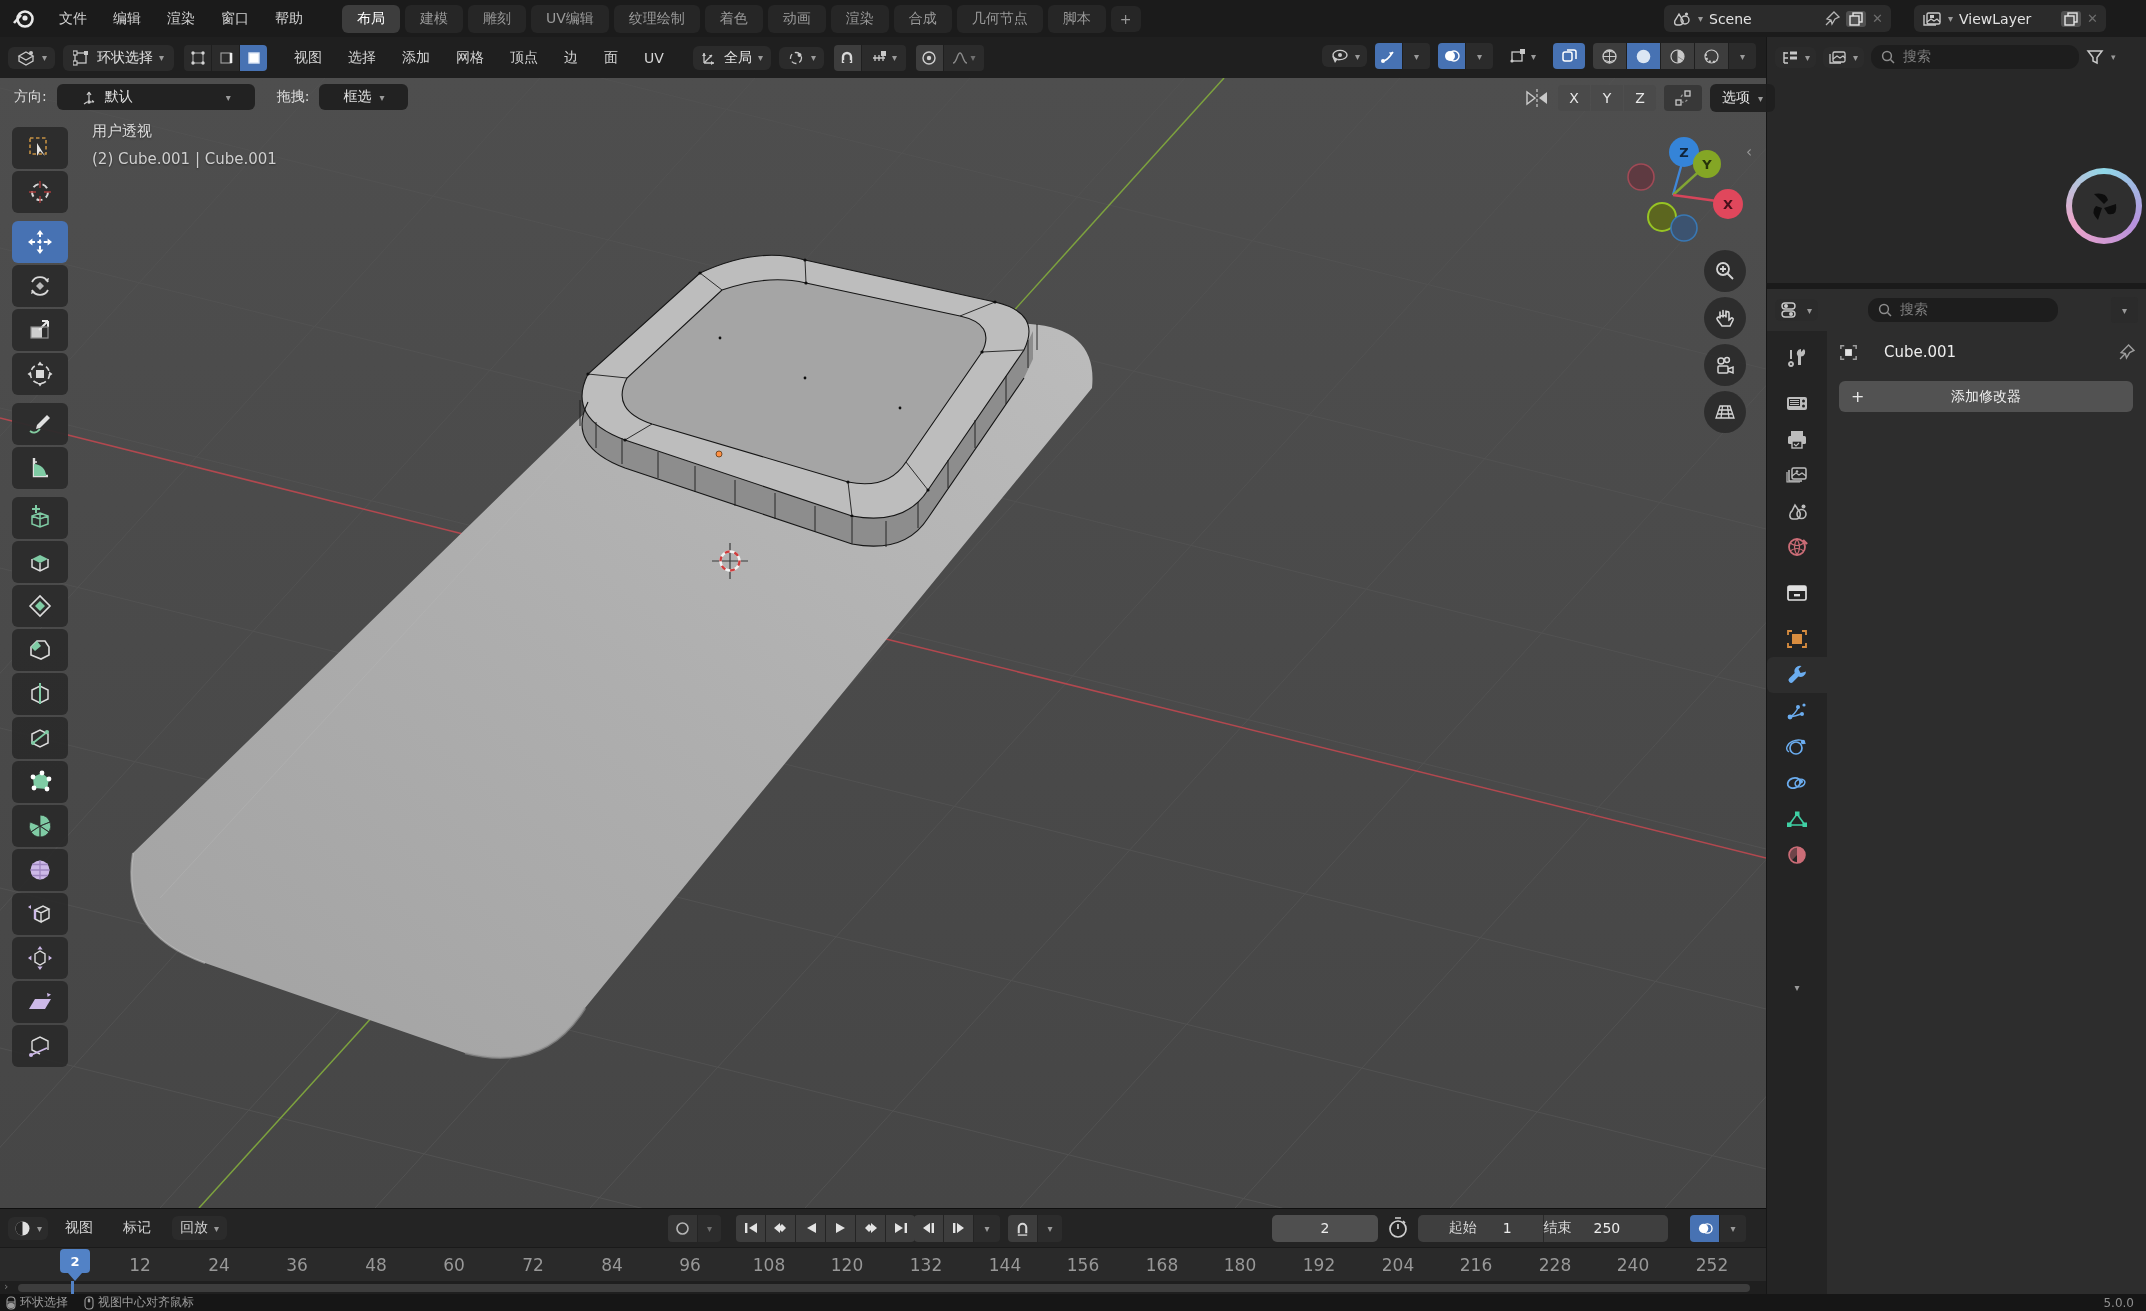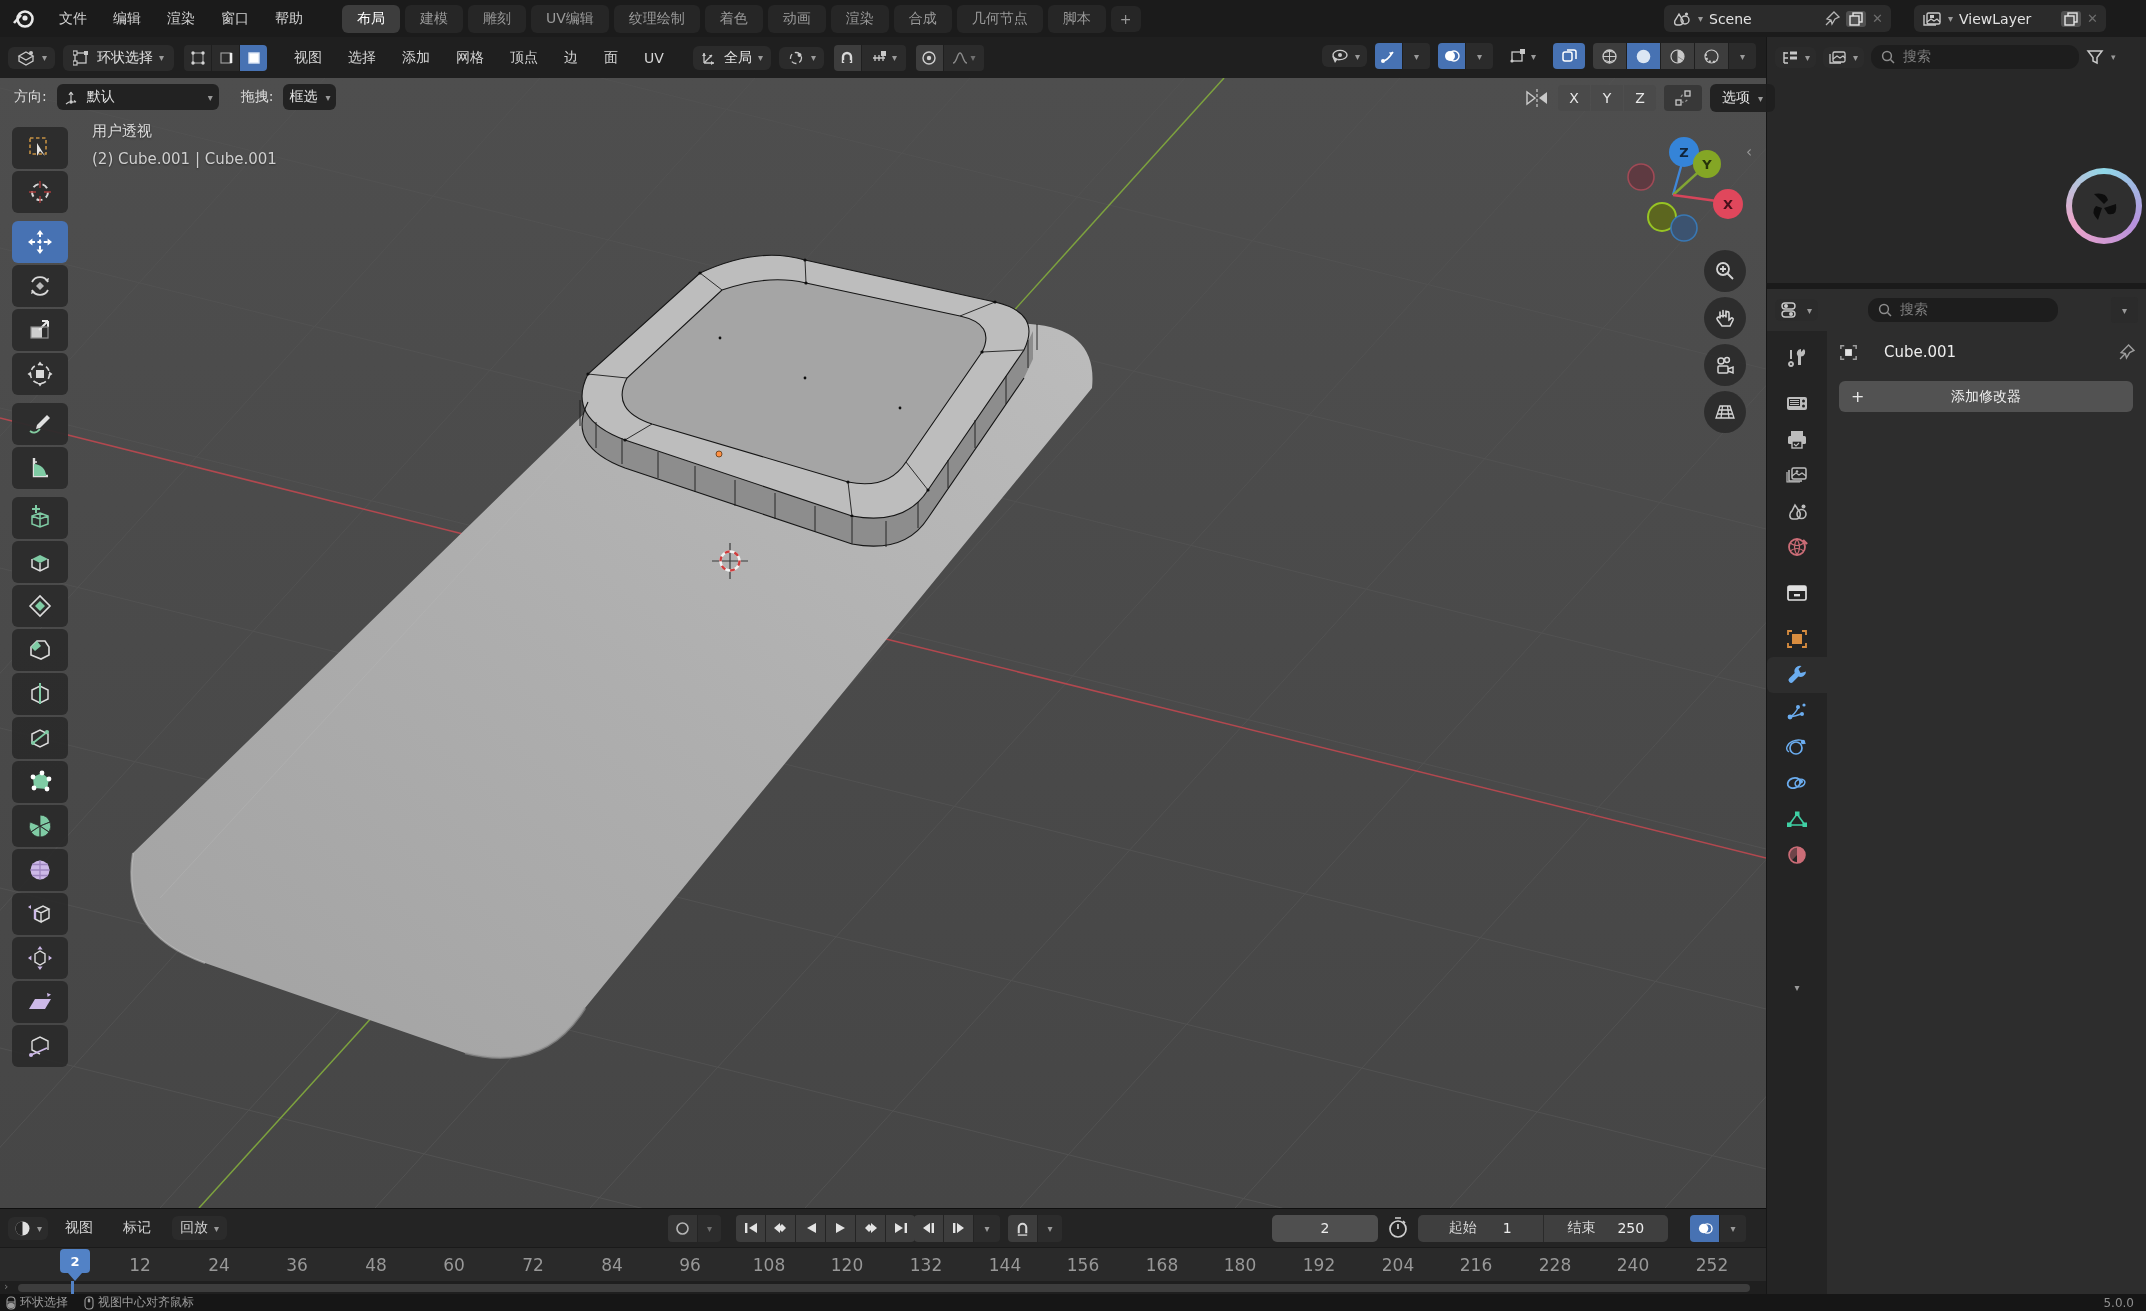--- a/index.html
+++ b/index.html
@@ -6,21 +6,21 @@
   body{width:2146px;height:1311px;position:relative;overflow:hidden;background:#1b1b1b;
        font-family:"DejaVu Sans","Liberation Sans",sans-serif;color:#cfcfcf;font-size:14px;
        -webkit-font-smoothing:antialiased}
   .abs{position:absolute}
   .row{display:flex;align-items:center}
   .menu-item{color:#d4d4d4;padding:0 13px;cursor:default}
   .tab{background:#262626;color:#9a9a9a;border-radius:6px;padding:5px 15px;margin-right:5px}
   .tab.active{background:#3d3d3d;color:#ffffff}
   .chip{background:#2b2b2b;border-radius:6px;display:flex;align-items:center;padding:3px 8px;gap:6px}
   .chev{color:#9a9a9a;font-size:10px}
-  .pill{background:rgba(30,30,30,.92);border-radius:6px;display:flex;align-items:center;padding:4px 6px;gap:8px}
+  .pill{background:rgba(30,30,30,.92);border-radius:6px;display:flex;align-items:center;padding:4px 24px;gap:8px}
   .smbtn{width:27px;height:26px;border-radius:4px;background:#2b2b2b;display:flex;align-items:center;justify-content:center}
   .smbtn.on{background:#4772b3}
   .hgroup{display:flex;gap:1px}
   .hgroup .smbtn{border-radius:0}
   .hgroup .smbtn:first-child{border-radius:4px 0 0 4px}
   .hgroup .smbtn:last-child{border-radius:0 4px 4px 0}
   .tool-btn{width:56px;height:42px;background:rgba(43,43,43,.95);display:flex;align-items:center;justify-content:center;border-radius:6px;margin-bottom:2px}
   .tool-btn.active{background:#4772b3}
   .search{background:#1d1d1d;border-radius:11px;display:flex;align-items:center;padding:3px 10px;gap:8px;color:#7d7d7d}
   .ptab{width:60px;height:36px;display:flex;align-items:center;justify-content:center}
@@ -908,21 +908,21 @@
           <circle cx="12" cy="13" r="8" fill="none" stroke="#cfcfcf" stroke-width="1.7"></circle>
           <path d="M12 13 L12 8 M9 2 h6 M17 5 l2 2" stroke="#cfcfcf" stroke-width="1.7" fill="none"></path>
         </svg>
       </span>
     <div class="row" style="position:absolute;left:1418px;width:250px;height:27px;background:#3f3f3f;border-radius:5px">
       <span class="row" style="flex:1;justify-content:center;gap:26px">
         <span style="color:#d6d6d6">起始</span>
         <span style="color:#ececec">1</span>
       </span>
       <span style="width:1px;height:27px;background:#2a2a2a"></span>
-      <span class="row" style="flex:1;justify-content:center;gap:22px">
+      <span class="row" style="flex:1;gap:22px">
         <span style="color:#d6d6d6">结束</span>
         <span style="color:#ececec">250</span>
       </span>
     </div>
     <div class="hgroup" style="position:absolute;left:1690px">
       <span class="tl-btn" style="border-radius:4px 0 0 4px;background:#4772b3">
           <svg width="16" height="15" viewBox="0 0 17 16">
             <circle cx="7" cy="8" r="5" fill="#fff"></circle>
             <circle cx="11" cy="8" r="5" fill="none" stroke="#fff" stroke-width="1.4"></circle>
           </svg>

